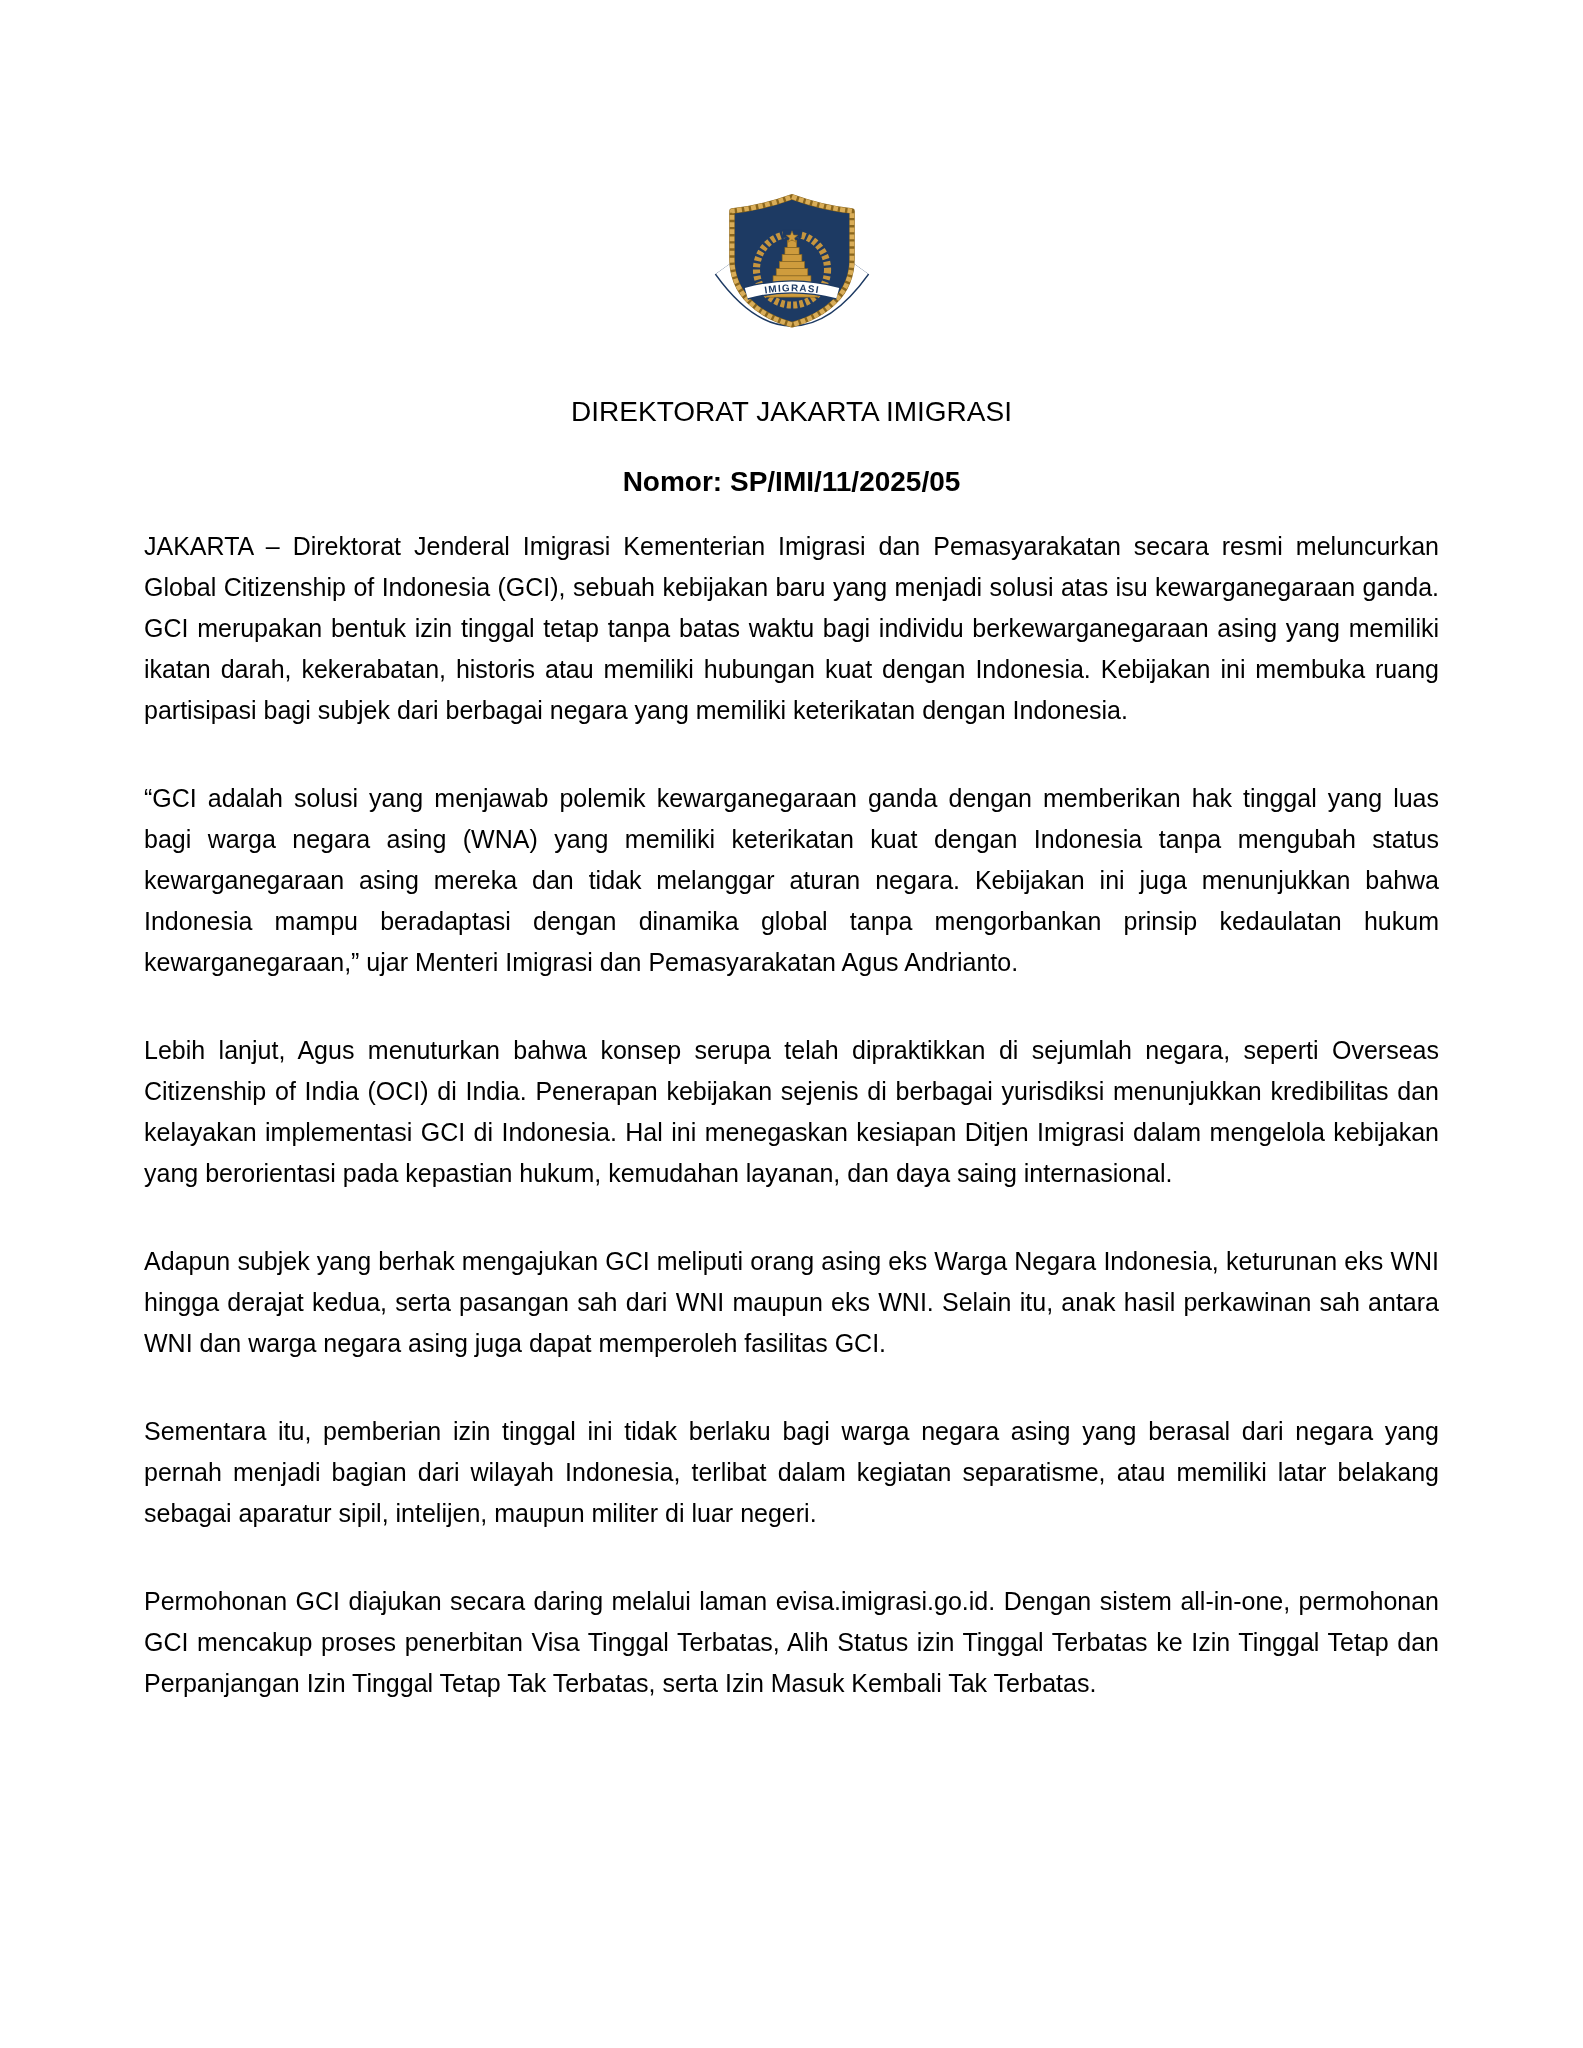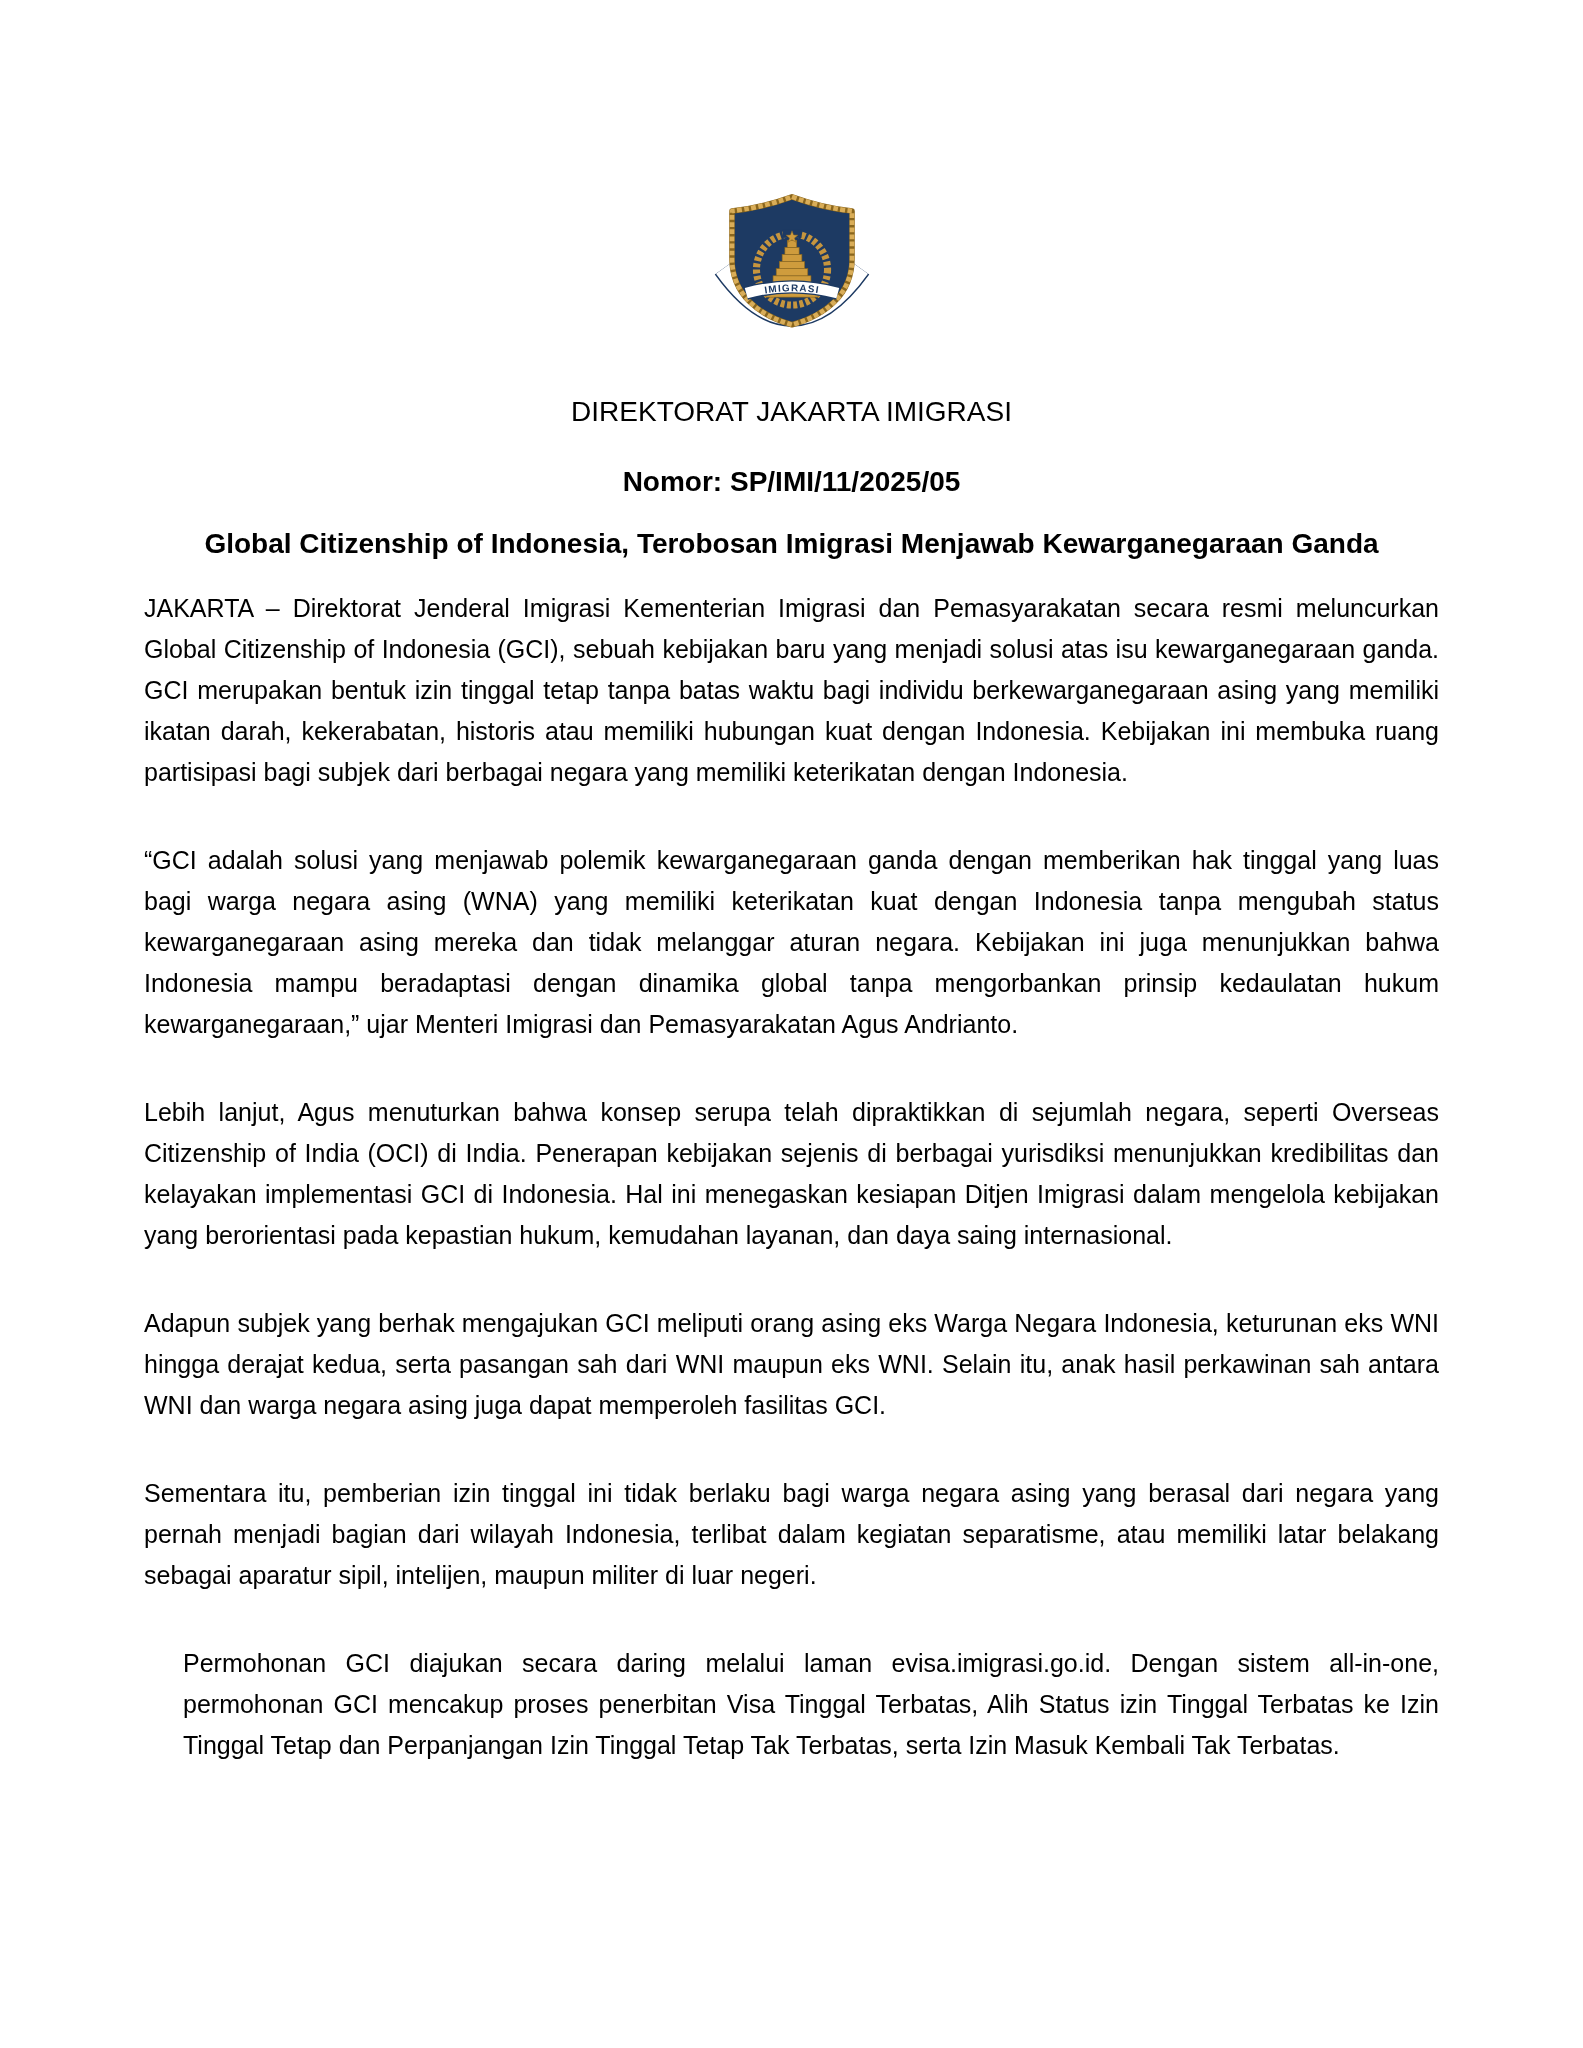--- a/index.html
+++ b/index.html
@@ -37,21 +37,21 @@
     margin-top: 22px;
     white-space: nowrap;
   }
   .body-text { margin-top: 24px; }
   .para {
     font-size: 25px;
     line-height: 41px;
     text-align: justify;
     margin: 0 0 47px 0;
   }
-  .para:last-child { margin-bottom: 0; margin-left: 39px; }
+  .para:last-child { margin-bottom: 0; }
   .italic { }
   .logo-svg { display: inline-block; }
 </style>
 </head>
 <body>
 
 <div class="page">
   <div class="content">
 
     <div class="logo-wrap">
@@ -103,21 +103,20 @@
         </g>
       </svg>
     </div>
 
     <div class="org-block">
       <div class="org-line">DIREKTORAT JAKARTA IMIGRASI</div>
     </div>
 
     <div class="doc-number">Nomor: SP/IMI/11/2025/05</div>
 
-    <div class="headline">Global Citizenship of Indonesia, Terobosan Imigrasi Menjawab Kewarganegaraan Ganda</div>
 
     <div class="body-text">
       <p class="para"><span>JAKARTA – Direktorat Jenderal Imigrasi Kementerian Imigrasi dan Pemasyarakatan secara resmi meluncurkan Global Citizenship of Indonesia (GCI), sebuah kebijakan baru yang menjadi solusi atas isu kewarganegaraan ganda. GCI merupakan bentuk izin tinggal tetap tanpa batas waktu bagi individu berkewarganegaraan asing yang memiliki ikatan darah, kekerabatan, historis atau memiliki hubungan kuat dengan Indonesia. Kebijakan ini membuka ruang partisipasi bagi subjek dari berbagai negara yang memiliki keterikatan dengan Indonesia.</span></p>
 
       <p class="para"><span>“GCI adalah solusi yang menjawab polemik kewarganegaraan ganda dengan memberikan hak tinggal yang luas bagi warga negara asing (WNA) yang memiliki keterikatan kuat dengan Indonesia tanpa mengubah status kewarganegaraan asing mereka dan tidak melanggar aturan negara. Kebijakan ini juga menunjukkan bahwa Indonesia mampu beradaptasi dengan dinamika global tanpa mengorbankan prinsip kedaulatan hukum kewarganegaraan,” ujar Menteri Imigrasi dan Pemasyarakatan Agus Andrianto.</span></p>
 
       <p class="para"><span>Lebih lanjut, Agus menuturkan bahwa konsep serupa telah dipraktikkan di sejumlah negara, seperti </span><span class="italic">Overseas Citizenship of India (OCI)</span><span> di India. Penerapan kebijakan sejenis di berbagai yurisdiksi menunjukkan kredibilitas dan kelayakan implementasi GCI di Indonesia. Hal ini menegaskan kesiapan Ditjen Imigrasi dalam mengelola kebijakan yang berorientasi pada kepastian hukum, kemudahan layanan, dan daya saing internasional.</span></p>
 
       <p class="para"><span>Adapun subjek yang berhak mengajukan GCI meliputi orang asing eks Warga Negara Indonesia, keturunan eks WNI hingga derajat kedua, serta pasangan sah dari WNI maupun eks WNI. Selain itu, anak hasil perkawinan sah antara WNI dan warga negara asing juga dapat memperoleh fasilitas GCI.</span></p>
 

